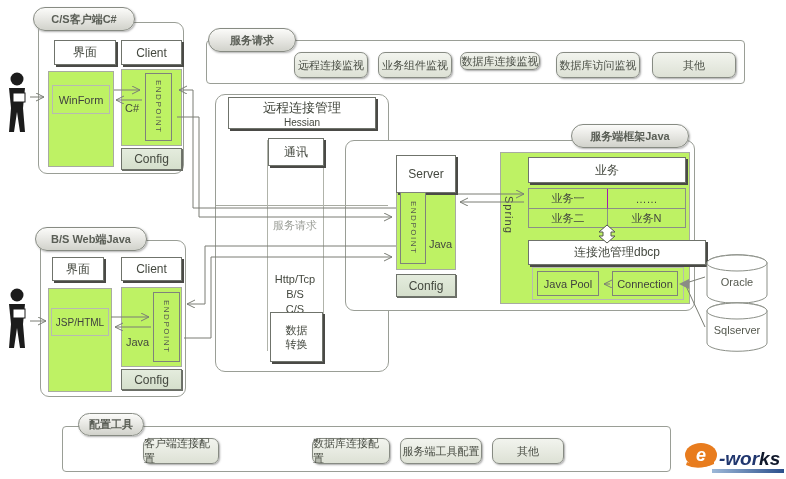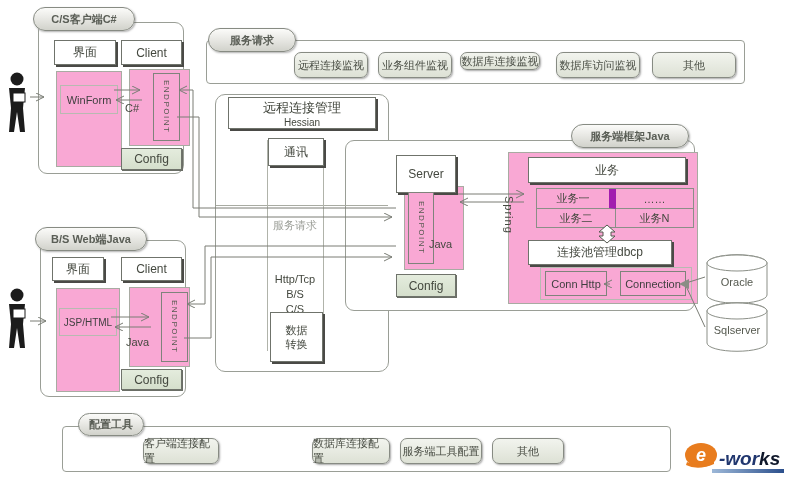--- a/index.html
+++ b/index.html
@@ -6,21 +6,21 @@
   body { background: #fff; }
   .canvas { position: relative; width: 786px; height: 479px; background: #fff;
             font-family: "Liberation Sans", "DejaVu Sans", sans-serif; color: #3f3f3f; overflow: hidden; }
   .container { position: absolute; z-index: 1; background: #fff; border: 1px solid #9a9e96; border-radius: 9px; }
   .pill { position: absolute; z-index: 6; display: flex; align-items: center; justify-content: center;
           border: 1px solid #878b83; border-radius: 13px;
           background: linear-gradient(180deg, #fbfbf9 0%, #e9e9e5 45%, #d1d2cb 100%);
           box-shadow: 1px 1px 2px rgba(60,60,60,.4); font-size: 11px; font-weight: bold; color: #5a5e56; }
   .b3 { position: absolute; z-index: 3; display: flex; flex-direction: column; align-items: center; justify-content: center;
         background: #fff; border: 1px solid #6f736b; box-shadow: 2px 2px 0 #4a4a46; font-size: 12px; color: #44483f; }
-  .frame { position: absolute; z-index: 2; background: #f9a8d4; border: 1px solid #a8aba2; margin-left: 8px; }
+  .frame { position: absolute; z-index: 2; background: #bef264; border: 1px solid #a8aba2; }
   .thin { border-color: #b7bab1; }
   .btn { position: absolute; z-index: 3; display: flex; align-items: center; justify-content: center;
          border: 1px solid #878b83; border-radius: 7px;
          background: linear-gradient(180deg, #f2f4ee, #dde1d5);
          box-shadow: 1px 1px 2px rgba(60,60,60,.45); font-size: 11px; color: #4a4e45; }
   .cfg { background: linear-gradient(180deg, #e4ecdd, #d5dfcc) !important; }
   .vt { writing-mode: vertical-rl; text-orientation: mixed; font-size: 8px; letter-spacing: 1.5px; color: #55594f; }
   .lbl { position: absolute; z-index: 3; font-size: 11px; color: #44483f; }
   .gray { color: #9a9d96; }
   .center { text-align: center; }
@@ -97,28 +97,28 @@
   <div class="frame" style="left:400px;top:192px;width:26px;height:72px;z-index:3;display:flex;align-items:center;justify-content:center;border-color:#7f837b">
       <span class="vt">ENDPOINT</span>
     </div>
   <div class="lbl" style="left:429px;top:238px">Java</div>
   <div class="b3 cfg" style="left:396px;top:274px;width:60px;height:23px;box-shadow:1px 1px 0 #6a6e66">Config</div>
 
   <div class="frame" style="left:500px;top:152px;width:190px;height:152px"></div>
   <div class="lbl vt" style="left:503px;top:196px;font-size:11px;letter-spacing:1px">Spring</div>
   <div class="b3" style="left:528px;top:157px;width:158px;height:26px">业务</div>
   <div class="frame" style="left:528px;top:188px;width:158px;height:40px;border-color:#8b8f87">
-    <div class="cell" style="left:0;top:0;width:79px;height:20px;border-right:7px solid #a21caf;border-bottom:1px solid #8b8f87">业务一</div>
+    <div class="cell" style="left:0;top:0;width:79px;height:20px;border-right:1px solid #a21caf;border-bottom:1px solid #8b8f87">业务一</div>
     <div class="cell" style="left:79px;top:0;width:77px;height:20px;border-bottom:1px solid #8b8f87">……</div>
     <div class="cell" style="left:0;top:20px;width:79px;height:18px;border-right:1px solid #8b8f87">业务二</div>
     <div class="cell" style="left:79px;top:20px;width:77px;height:18px">业务N</div>
   </div>
-  <div class="b3" style="left:528px;top:240px;width:144px;height:25px">连接池管理dbcp</div>
+  <div class="b3" style="left:528px;top:240px;width:178px;height:25px">连接池管理dbcp</div>
   <div class="frame thin" style="left:532px;top:267px;width:152px;height:33px"></div>
-  <div class="frame" style="left:537px;top:271px;width:62px;height:25px;z-index:3;display:flex;align-items:center;justify-content:center;font-size:11px;border-color:#7f837b">Conn Http</div>
+  <div class="frame" style="left:537px;top:271px;width:62px;height:25px;z-index:3;display:flex;align-items:center;justify-content:center;font-size:11px;border-color:#7f837b">Java Pool</div>
   <div class="frame" style="left:612px;top:271px;width:66px;height:25px;z-index:3;display:flex;align-items:center;justify-content:center;font-size:11px;border-color:#7f837b">Connection</div>
 
   <div class="container" style="left:40px;top:240px;width:146px;height:157px"></div>
   <div class="pill" style="left:35px;top:227px;width:112px;height:24px">B/S Web端Java</div>
   <div class="b3" style="left:52px;top:257px;width:52px;height:24px">界面</div>
   <div class="b3" style="left:121px;top:257px;width:61px;height:24px">Client</div>
   <div class="frame" style="left:48px;top:288px;width:64px;height:104px"></div>
   <div class="frame thin" style="left:51px;top:308px;width:58px;height:28px;z-index:3;display:flex;align-items:center;justify-content:center;font-size:10px">JSP/HTML</div>
   <div class="frame" style="left:121px;top:287px;width:61px;height:80px"></div>
   <div class="frame" style="left:153px;top:292px;width:27px;height:70px;z-index:3;display:flex;align-items:center;justify-content:center;border-color:#7f837b">

